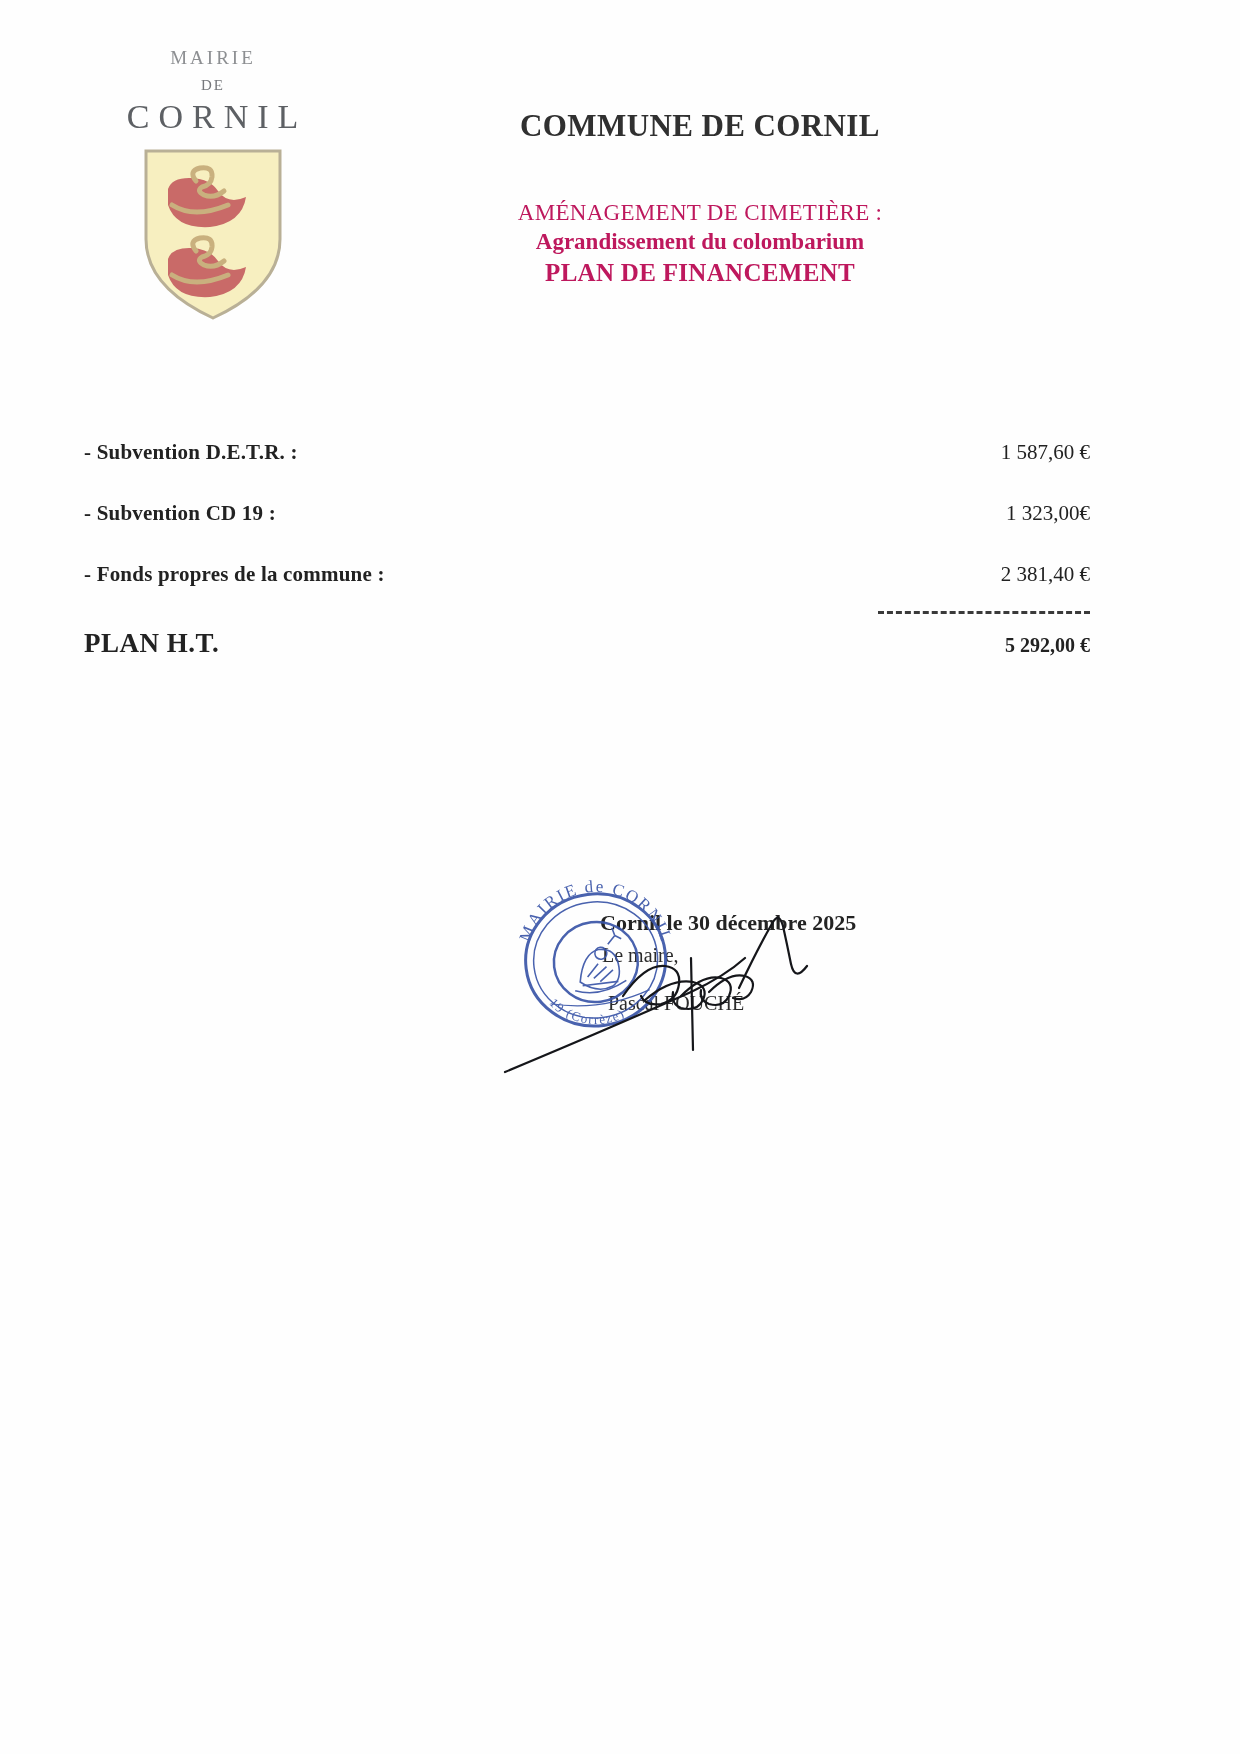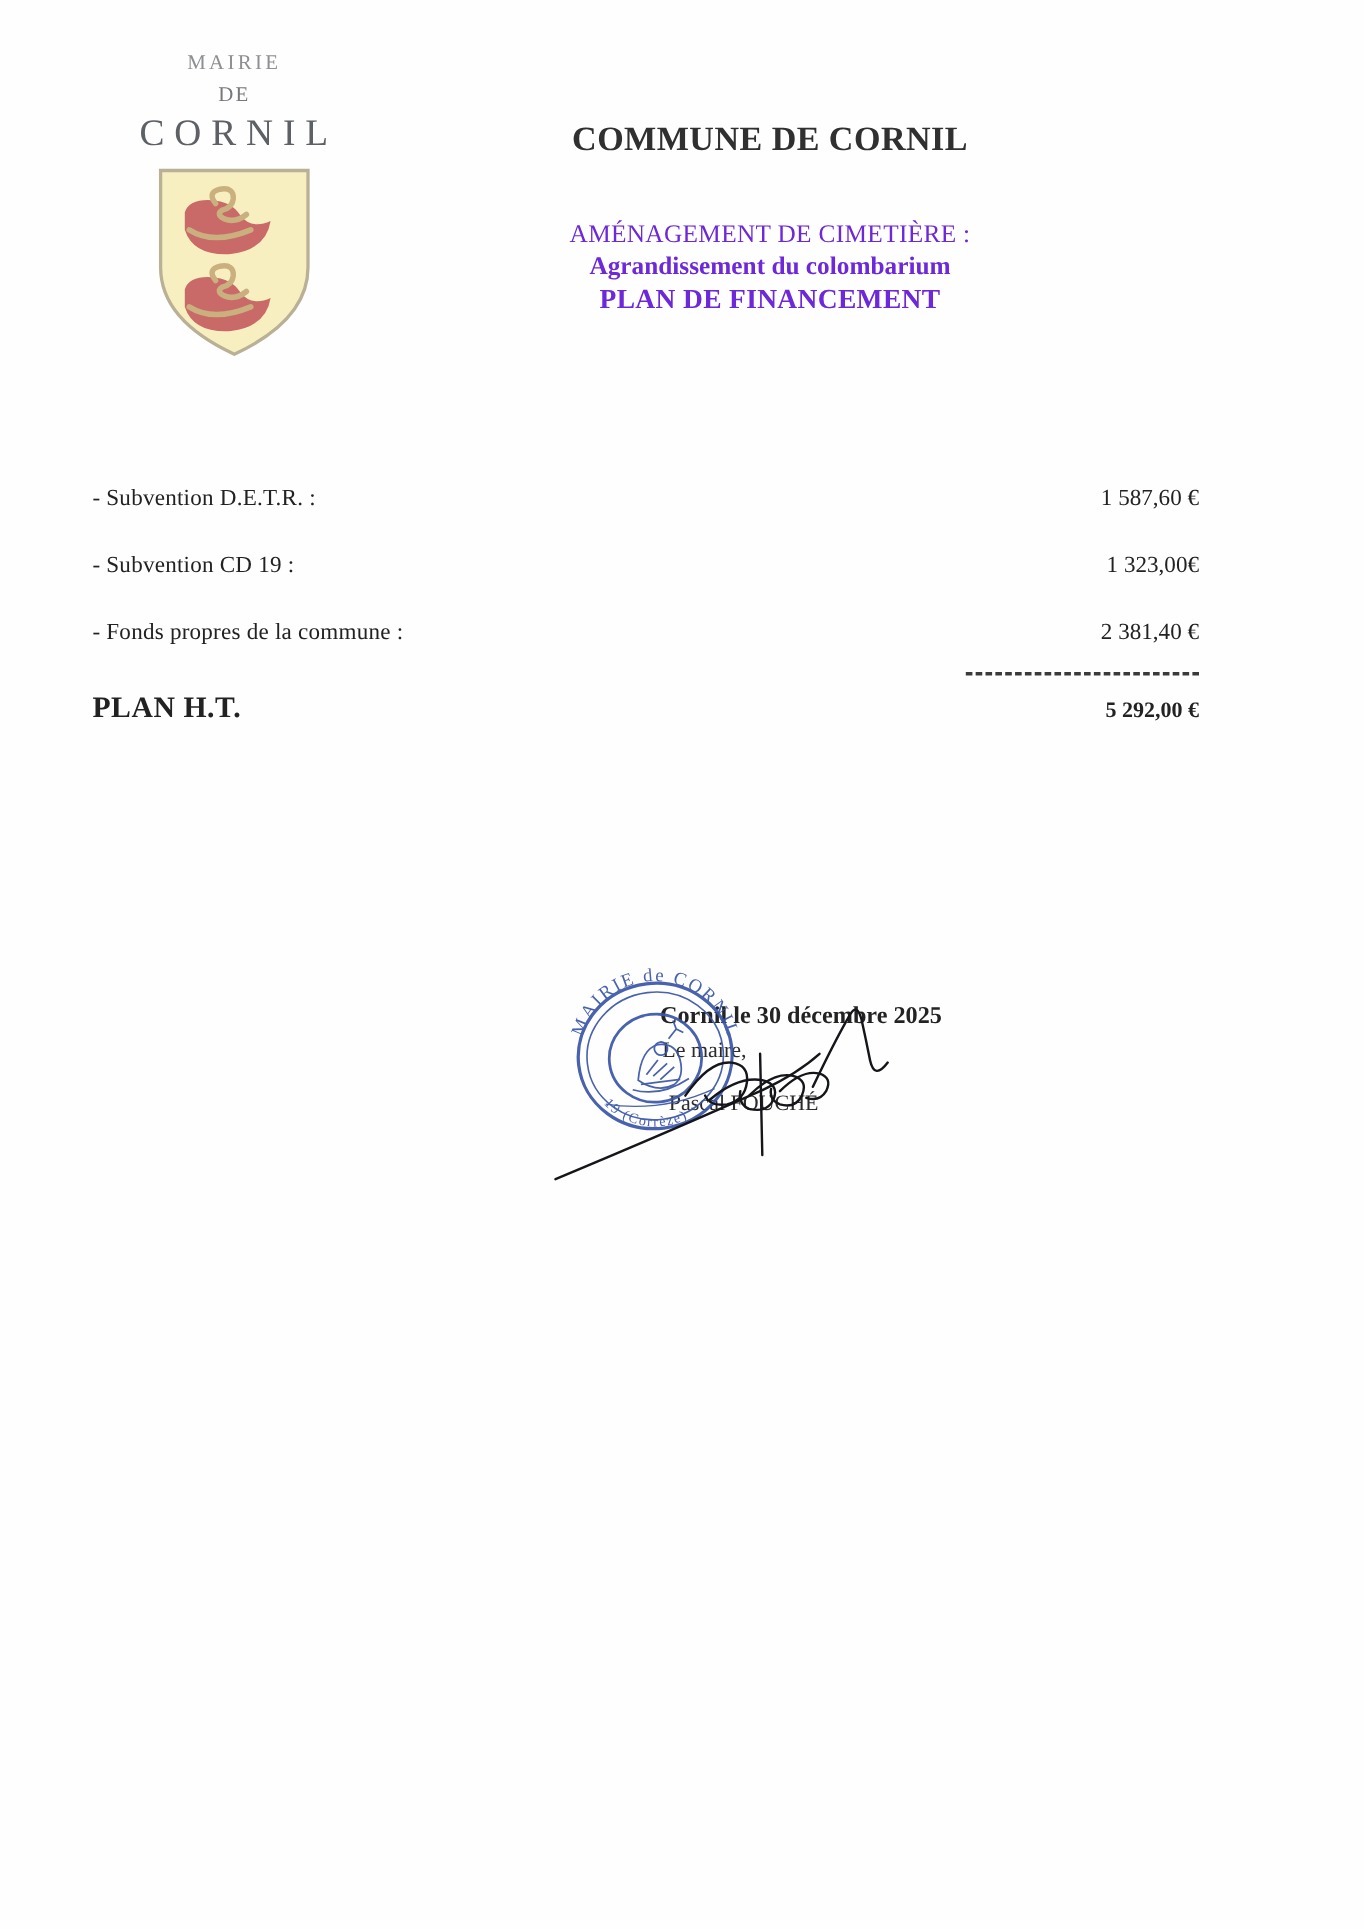--- a/index.html
+++ b/index.html
@@ -26,21 +26,21 @@
     text-align: center;
   }
   .lh-mairie {
     font-family: "Liberation Serif", "DejaVu Serif", serif;
     font-size: 19px;
     letter-spacing: 3px;
     color: #8d8f92;
     line-height: 1.1;
   }
   .lh-de {
-    font-size: 19px;
+    font-size: 15px;
     letter-spacing: 2px;
     color: #76787c;
     margin-top: 8px;
     line-height: 1.1;
   }
   .lh-cornil {
     font-size: 34px;
     letter-spacing: 9px;
     color: #5d6064;
     margin-top: 6px;
@@ -64,21 +64,21 @@
     font-weight: bold;
     letter-spacing: 0.4px;
     color: #303030;
   }
   .project-block {
     position: absolute;
     left: 380px;
     top: 198px;
     width: 640px;
     text-align: center;
-    color: #6d28d9;
+    color: #be185d;
   }
   .proj-line1 {
     font-size: 23px;
     font-weight: normal;
     letter-spacing: 0.3px;
     line-height: 1.28;
   }
   .proj-line2 {
     font-size: 23px;
     font-weight: bold;
@@ -99,21 +99,21 @@
     width: 1012px;
   }
   .fin-row {
     display: flex;
     align-items: baseline;
     justify-content: space-between;
     margin-bottom: 36px;
   }
   .fin-label {
     font-size: 21px;
-    font-weight: normal;
+    font-weight: bold;
     color: #222;
     letter-spacing: 0.2px;
   }
   .fin-amount {
     font-size: 21px;
     font-weight: normal;
     color: #222;
     text-align: right;
     min-width: 200px;
     padding-right: 6px;

